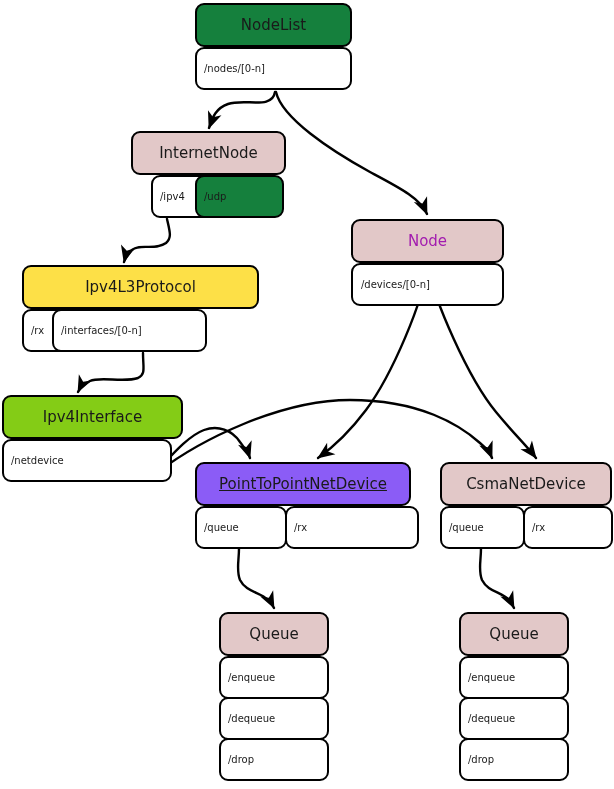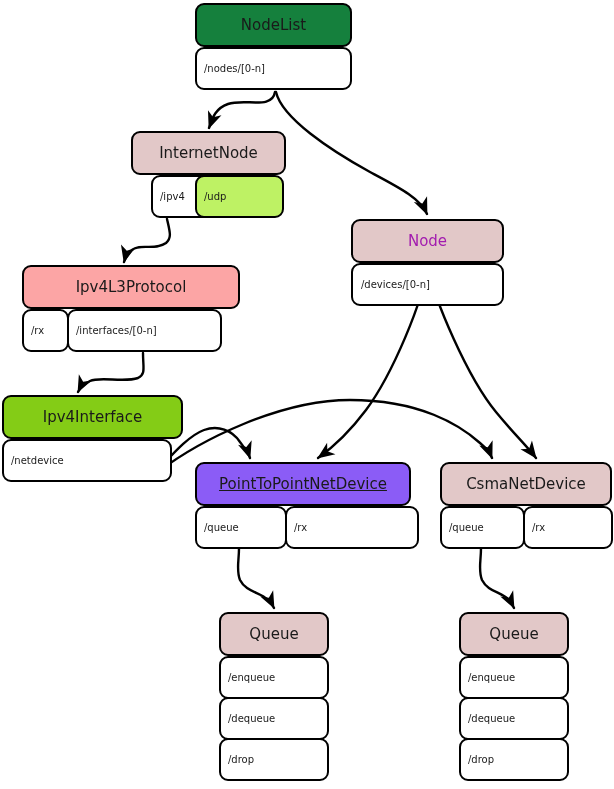--- a/index.html
+++ b/index.html
@@ -75,26 +75,26 @@
       </g>
   </svg>
   <div id="nodes-layer">
       <div class="node" style="left: 0px; top: 0px;">
         <div class="cell header" style="left: 195px; top: 3px; width: 157px; height: 44px; background: #15803d; border-color: rgb(0, 0, 0); color: rgb(26, 26, 26);">NodeList</div>
         <div class="cell slot" style="left: 195px; top: 47px; width: 157px; height: 43px; background: rgb(255, 255, 255); border-color: rgb(0, 0, 0); color: rgb(26, 26, 26);">/nodes/[0-n]</div>
       </div>
       <div class="node" style="left: 0px; top: 0px;">
         <div class="cell header" style="left: 131px; top: 131px; width: 155px; height: 44px; background: rgb(226, 200, 200); border-color: rgb(0, 0, 0); color: rgb(26, 26, 26);">InternetNode</div>
         <div class="cell slot" style="left: 131px; top: 175px; width: 66px; height: 43px; background: rgb(255, 255, 255); border-color: rgb(0, 0, 0); color: rgb(26, 26, 26); margin-left: 20px;">/ipv4</div>
-        <div class="cell slot" style="left: 195px; top: 175px; width: 89px; height: 43px; background: #bef264; border-color: rgb(0, 0, 0); color: rgb(26, 26, 26);">/udp</div>
+        <div class="cell slot" style="left: 195px; top: 175px; width: 89px; height: 43px; background: #15803d; border-color: rgb(0, 0, 0); color: rgb(26, 26, 26);">/udp</div>
       </div>
       <div class="node" style="left: 0px; top: 0px;">
-        <div class="cell header" style="left: 22px; top: 265px; width: 218px; height: 44px; background: #fca5a5; border-color: rgb(0, 0, 0); color: rgb(26, 26, 26);">Ipv4L3Protocol</div>
+        <div class="cell header" style="left: 22px; top: 265px; width: 237px; height: 44px; background: #fde047; border-color: rgb(0, 0, 0); color: rgb(26, 26, 26);">Ipv4L3Protocol</div>
         <div class="cell slot" style="left: 22px; top: 309px; width: 47px; height: 43px; background: rgb(255, 255, 255); border-color: rgb(0, 0, 0); color: rgb(26, 26, 26);">/rx</div>
-        <div class="cell slot" style="left: 67px; top: 309px; width: 155px; height: 43px; background: rgb(255, 255, 255); border-color: rgb(0, 0, 0); color: rgb(26, 26, 26); text-align: center;">/interfaces/[0-n]</div>
+        <div class="cell slot" style="left: 52px; top: 309px; width: 155px; height: 43px; background: rgb(255, 255, 255); border-color: rgb(0, 0, 0); color: rgb(26, 26, 26); text-align: center;">/interfaces/[0-n]</div>
       </div>
       <div class="node" style="left: 0px; top: 0px;">
         <div class="cell header" style="left: 2px; top: 395px; width: 181px; height: 44px; background: #84cc16; border-color: rgb(0, 0, 0); color: rgb(26, 26, 26);">Ipv4Interface</div>
         <div class="cell slot" style="left: 2px; top: 439px; width: 170px; height: 43px; background: rgb(255, 255, 255); border-color: rgb(0, 0, 0); color: rgb(26, 26, 26);">/netdevice</div>
       </div>
       <div class="node" style="left: 0px; top: 0px;">
         <div class="cell header" style="left: 351px; top: 219px; width: 153px; height: 44px; background: rgb(226, 200, 200); border-color: rgb(0, 0, 0); color: #a21caf;">Node</div>
         <div class="cell slot" style="left: 351px; top: 263px; width: 153px; height: 43px; background: rgb(255, 255, 255); border-color: rgb(0, 0, 0); color: rgb(26, 26, 26); padding-left: 8px;">/devices/[0-n]</div>
       </div>
       <div class="node" style="left: 0px; top: 0px;">

